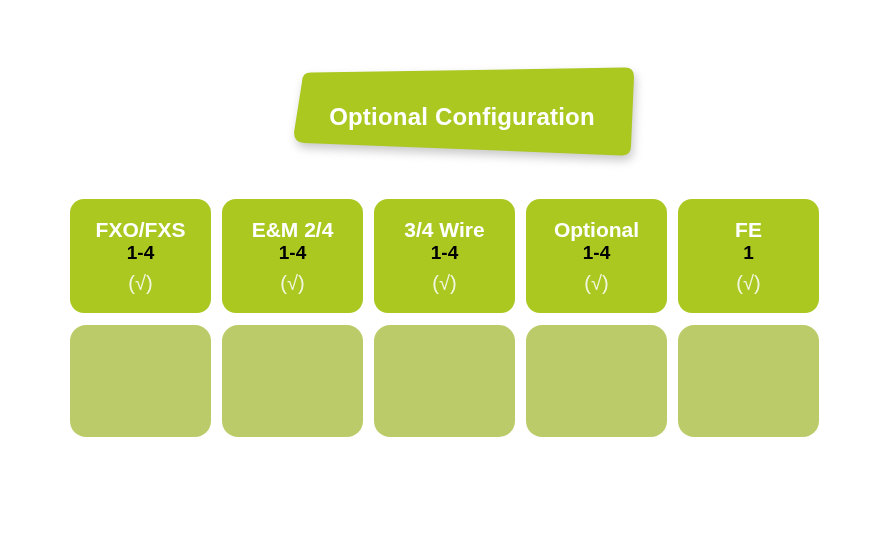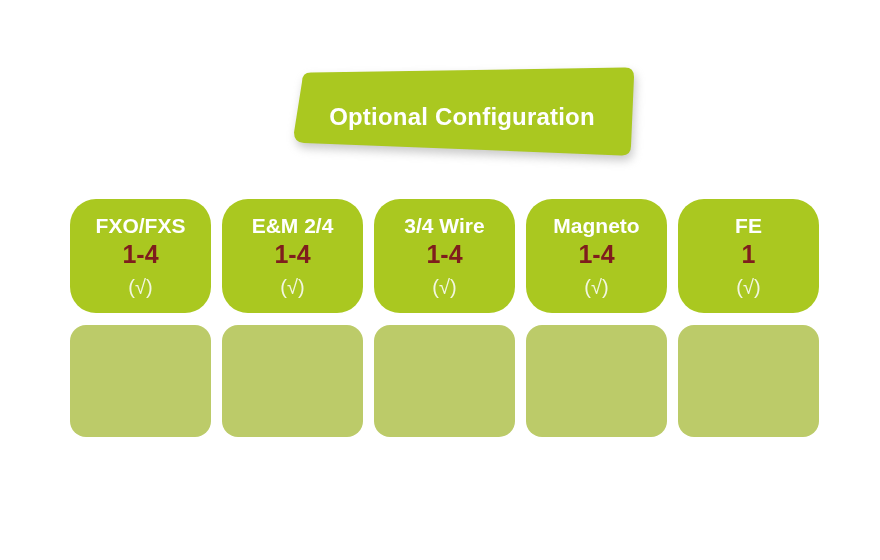--- a/index.html
+++ b/index.html
@@ -67,21 +67,21 @@
     left: 70px;
     display: flex;
     gap: 11px;
   }
   .row-top  { top: 199px; }
   .row-bottom { top: 325px; }
 
   .box {
     width: 141px;
     box-sizing: border-box;
-    border-radius: 26px;
+    border-radius: 14px;
   }
 
   .box-filled {
     height: 114px;
     background: #aac820;
     display: flex;
     flex-direction: column;
     align-items: center;
     justify-content: center;
     padding: 6px 4px 4px 4px;
@@ -95,22 +95,22 @@
 
   .box-title {
     color: #ffffff;
     font-size: 21px;
     font-weight: bold;
     line-height: 1.05;
     text-align: center;
     white-space: nowrap;
   }
   .box-range {
-    color: #7f1d1d;
-    font-size: 25px;
+    color: #000000;
+    font-size: 19px;
     font-weight: bold;
     line-height: 1.2;
     text-align: left;
     margin-top: 1px;
   }
   .box-check {
     color: #f2f6e0;
     font-size: 20px;
     font-weight: normal;
     line-height: 1.2;
@@ -154,21 +154,21 @@
       <div class="box-check">(√)</div>
     </div>
 
     <div class="box box-filled">
       <div class="box-title">3/4 Wire</div>
       <div class="box-range">1-4</div>
       <div class="box-check">(√)</div>
     </div>
 
     <div class="box box-filled">
-      <div class="box-title">Magneto</div>
+      <div class="box-title">Optional</div>
       <div class="box-range">1-4</div>
       <div class="box-check">(√)</div>
     </div>
 
     <div class="box box-filled">
       <div class="box-title">FE</div>
       <div class="box-range">1</div>
       <div class="box-check">(√)</div>
     </div>
 

